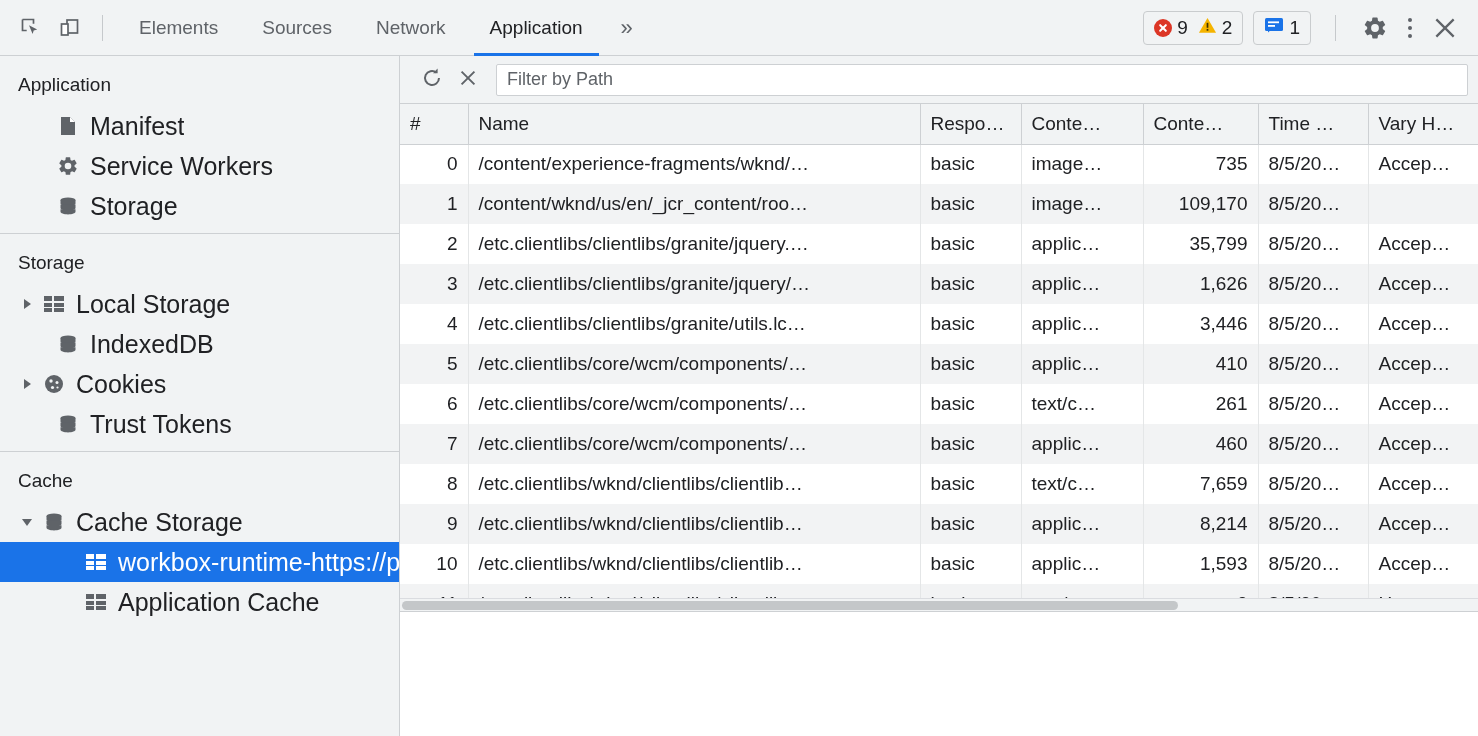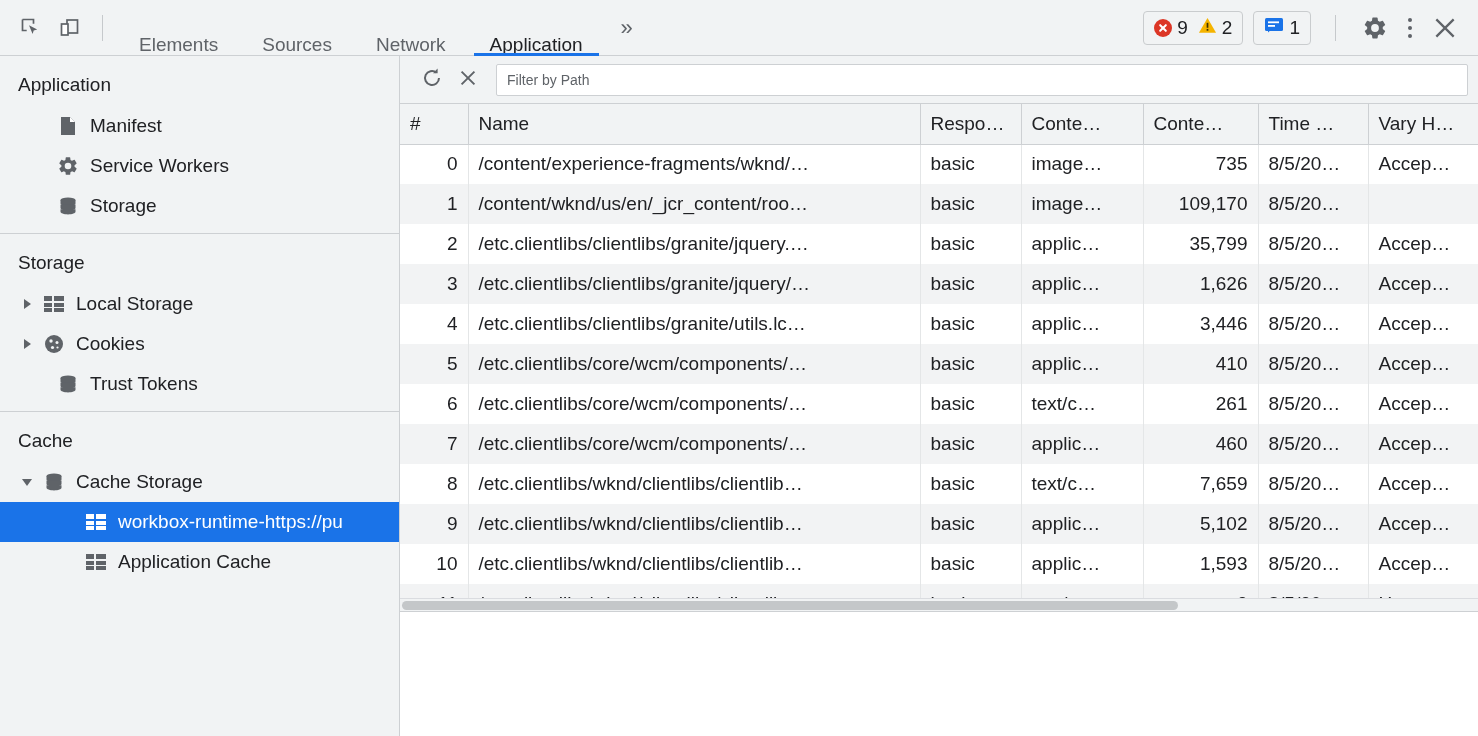--- a/index.html
+++ b/index.html
@@ -26,21 +26,21 @@
     width: 38px; height: 38px;
     display: flex; align-items: center; justify-content: center;
     cursor: pointer; border-radius: 3px;
   }
   .tb-icon-btn svg { display: block; }
   .tb-sep {
     width: 1px; height: 26px; background: #c6c9cc; margin: 0 14px;
   }
   .tab-strip { display: flex; align-items: stretch; height: 56px; }
   .tab {
-    display: flex; align-items: flex-end; justify-content: center;
+    display: flex; align-items: center; justify-content: center;
     padding: 0 22px;
     font-size: 19px; color: #5f6368;
     cursor: pointer; position: relative;
     white-space: nowrap;
   }
   .tab.active { color: #202124; }
   .tab.active::after {
     content: ""; position: absolute; left: 6px; right: 6px; bottom: 0;
     height: 3px; background: #1a73e8;
   }
@@ -91,21 +91,21 @@
   }
   .side-section { border-bottom: 1px solid #cdd0d3; padding-bottom: 7px; }
   .side-section:last-child { border-bottom: none; }
   .side-title {
     font-size: 19px; color: #202124;
     padding: 18px 0 10px 18px;
   }
   .side-item {
     display: flex; align-items: center;
     height: 40px; padding-left: 18px;
-    font-size: 19px; color: #202124; cursor: pointer;
+    font-size: 25px; color: #202124; cursor: pointer;
     white-space: nowrap;
   }
   .side-item.indent1 { padding-left: 56px; }
   .side-item.indent-tri { padding-left: 18px; }
   .side-item.indent2 { padding-left: 84px; }
   .side-item.selected { background: #1a73e8; color: #ffffff; }
   .tri {
     width: 18px; min-width: 18px; height: 18px; margin-right: 6px;
     display: flex; align-items: center; justify-content: center;
   }
@@ -140,21 +140,21 @@
     padding: 0 10px 0 14px;
   }
   .fb-btn {
     width: 36px; height: 36px; display: flex; align-items: center; justify-content: center;
     cursor: pointer; border-radius: 3px;
   }
   .filter-input {
     flex: 1; height: 32px; margin-left: 10px;
     border: 1px solid #cdd0d3; border-radius: 2px;
     background: #ffffff;
-    font-size: 14px; color: #202124;
+    font-size: 18px; color: #202124;
     padding: 0 10px;
     font-family: "Liberation Sans", sans-serif;
     outline: none;
   }
   .filter-input::placeholder { color: #5f6368; }
 
   
   .table-wrap {
     height: 508px; min-height: 508px;
     overflow: hidden; position: relative;
@@ -357,20 +357,31 @@
               <svg width="22" height="20" viewBox="0 0 22 20">
                 <rect x="1" y="2" width="8" height="5" fill="#5f6368"></rect>
                 <rect x="11" y="2" width="10" height="5" fill="#5f6368"></rect>
                 <rect x="1" y="9" width="8" height="4" fill="#5f6368"></rect>
                 <rect x="11" y="9" width="10" height="4" fill="#5f6368"></rect>
                 <rect x="1" y="14" width="8" height="4" fill="#5f6368"></rect>
                 <rect x="11" y="14" width="10" height="4" fill="#5f6368"></rect>
               </svg>
             </span>
             <span class="side-label">Local Storage</span>
+          </div>
+          <div class="side-item indent1">
+            <span class="s-icon">
+              <svg width="22" height="22" viewBox="0 0 22 22">
+                <ellipse cx="11" cy="5" rx="7.5" ry="2.6" fill="#5f6368"></ellipse>
+                <path d="M3.5 5v3.4c0 1.44 3.36 2.6 7.5 2.6s7.5-1.16 7.5-2.6V5z" fill="#5f6368"></path>
+                <path d="M3.5 9.6V13c0 1.44 3.36 2.6 7.5 2.6s7.5-1.16 7.5-2.6V9.6z" fill="#5f6368"></path>
+                <path d="M3.5 14.2v2.6c0 1.44 3.36 2.6 7.5 2.6s7.5-1.16 7.5-2.6v-2.6z" fill="#5f6368"></path>
+              </svg>
+            </span>
+            <span class="side-label">IndexedDB</span>
           </div>
           <div class="side-item indent-tri">
             <span class="tri">
               <span class="tri-right"></span>
             </span>
             <span class="s-icon">
               <svg width="22" height="22" viewBox="0 0 22 22">
                 <circle cx="11" cy="11" r="9" fill="#5f6368"></circle>
                 <circle cx="8" cy="8" r="1.7" fill="#f1f3f4"></circle>
                 <circle cx="14" cy="9.5" r="1.5" fill="#f1f3f4"></circle>
@@ -560,21 +571,21 @@
                 <td>text/c…</td>
                 <td class="num">7,659</td>
                 <td>8/5/20…</td>
                 <td>Accep…</td>
               </tr>
               <tr>
                 <td class="num">9</td>
                 <td>/etc.clientlibs/wknd/clientlibs/clientlib…</td>
                 <td>basic</td>
                 <td>applic…</td>
-                <td class="num">5,102</td>
+                <td class="num">8,214</td>
                 <td>8/5/20…</td>
                 <td>Accep…</td>
               </tr>
               <tr>
                 <td class="num">10</td>
                 <td>/etc.clientlibs/wknd/clientlibs/clientlib…</td>
                 <td>basic</td>
                 <td>applic…</td>
                 <td class="num">1,593</td>
                 <td>8/5/20…</td>

